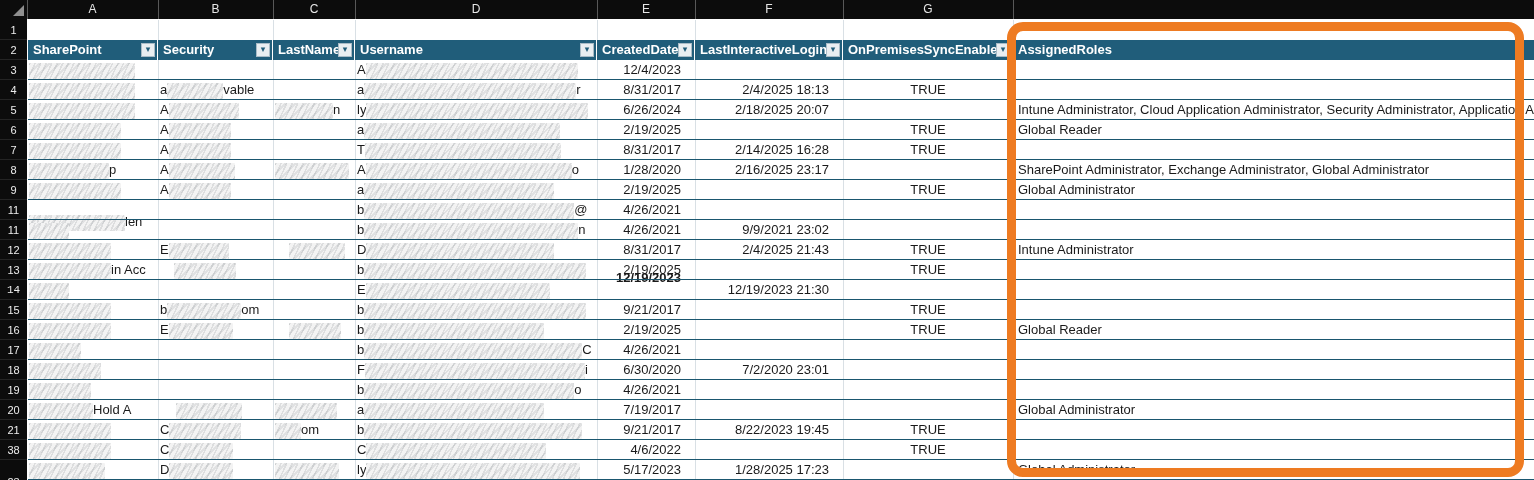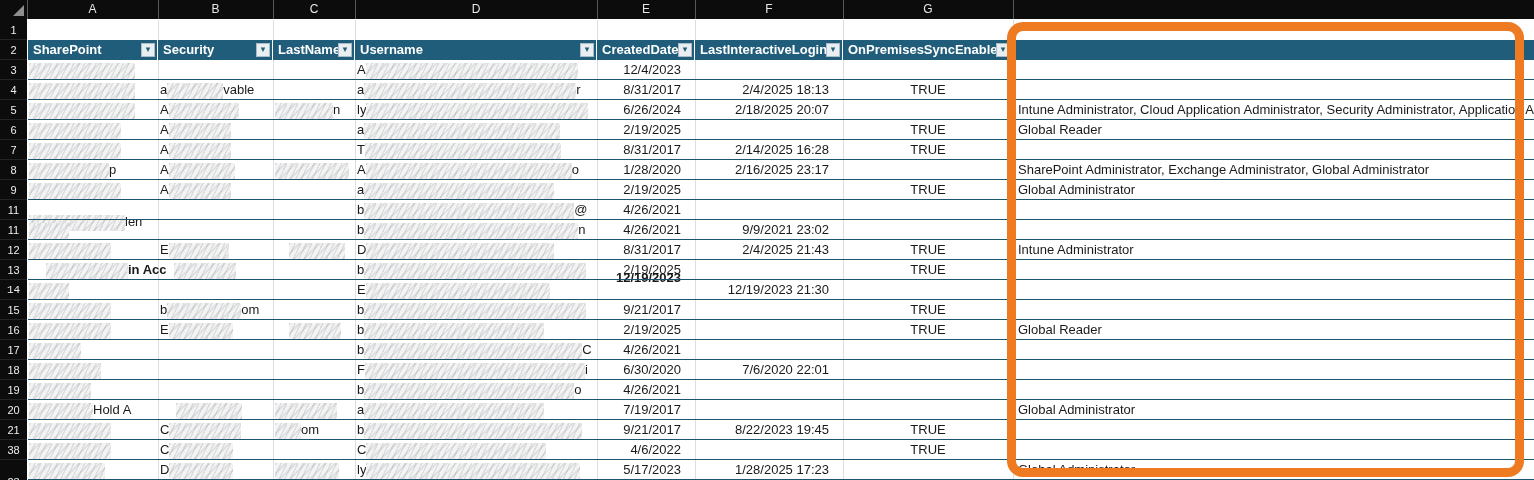--- a/index.html
+++ b/index.html
@@ -133,20 +133,23 @@
         <span class="fbtn">▾</span>
       </div>
     <div class="hcell" style="left:667px;width:148px">
         <span class="hlabel">LastInteractiveLogin</span>
         <span class="fbtn">▾</span>
       </div>
     <div class="hcell" style="left:815px;width:170px">
         <span class="hlabel">OnPremisesSyncEnabled</span>
         <span class="fbtn">▾</span>
       </div>
+    <div class="hcell last" style="left:985px;width:521px">
+        <span class="hlabel">AssignedRoles</span>
+      </div>
   </div>
 
   <div id="rows">
       <div class="cell frag" style="left: 29px; top: 60px; width: 129px;">
         <div class="patch" style="width: 106px; margin-left: 0px;"></div>
       </div>
       <div class="cell frag" style="left: 357px; top: 60px; width: 238px;">
         <span class="frag-t">A</span>
         <div class="patch" style="width: 212px; margin-left: 0px;"></div>
       </div>
@@ -277,21 +280,21 @@
         <div class="patch" style="width: 56px; margin-left: 14px;"></div>
       </div>
       <div class="cell frag" style="left: 357px; top: 240px; width: 238px;">
         <span class="frag-t">D</span>
         <div class="patch" style="width: 188px; margin-left: 0px;"></div>
       </div>
       <div class="cell num" style="left: 597px; top: 240px; width: 98px;">8/31/2017</div>
       <div class="cell num" style="left: 695px; top: 240px; width: 148px;">2/4/2025 21:43</div>
       <div class="cell ctr" style="left: 843px; top: 240px; width: 170px;">TRUE</div>
       <div class="cell roles" style="left: 1013px; top: 240px; width: 521px;">Intune Administrator</div>
-      <div class="cell frag" style="left: 46px; top: 260px; width: 129px; font-weight: bold;">
+      <div class="cell frag" style="left: 29px; top: 260px; width: 129px;">
         <div class="patch" style="width: 82px; margin-left: 0px;"></div>
         <span class="frag-t">in Acc</span>
       </div>
       <div class="cell frag" style="left: 160px; top: 260px; width: 113px;">
         <div class="patch" style="width: 62px; margin-left: 14px;"></div>
       </div>
       <div class="cell frag" style="left: 357px; top: 260px; width: 238px;">
         <span class="frag-t">b</span>
         <div class="patch" style="width: 222px; margin-left: 0px;"></div>
       </div>
@@ -348,21 +351,21 @@
       <div class="cell num" style="left: 597px; top: 340px; width: 98px;">4/26/2021</div>
       <div class="cell frag" style="left: 29px; top: 360px; width: 129px;">
         <div class="patch" style="width: 72px; margin-left: 0px;"></div>
       </div>
       <div class="cell frag" style="left: 357px; top: 360px; width: 238px;">
         <span class="frag-t">F</span>
         <div class="patch" style="width: 220px; margin-left: 0px;"></div>
         <span class="frag-t">i</span>
       </div>
       <div class="cell num" style="left: 597px; top: 360px; width: 98px;">6/30/2020</div>
-      <div class="cell num" style="left: 695px; top: 360px; width: 148px;">7/6/2020 22:01</div>
+      <div class="cell num" style="left: 695px; top: 360px; width: 148px;">7/2/2020 23:01</div>
       <div class="cell frag" style="left: 29px; top: 380px; width: 129px;">
         <div class="patch" style="width: 62px; margin-left: 0px;"></div>
       </div>
       <div class="cell frag" style="left: 357px; top: 380px; width: 238px;">
         <span class="frag-t">b</span>
         <div class="patch" style="width: 210px; margin-left: 0px;"></div>
         <span class="frag-t">o</span>
       </div>
       <div class="cell num" style="left: 597px; top: 380px; width: 98px;">4/26/2021</div>
       <div class="cell frag" style="left: 29px; top: 400px; width: 129px;">

